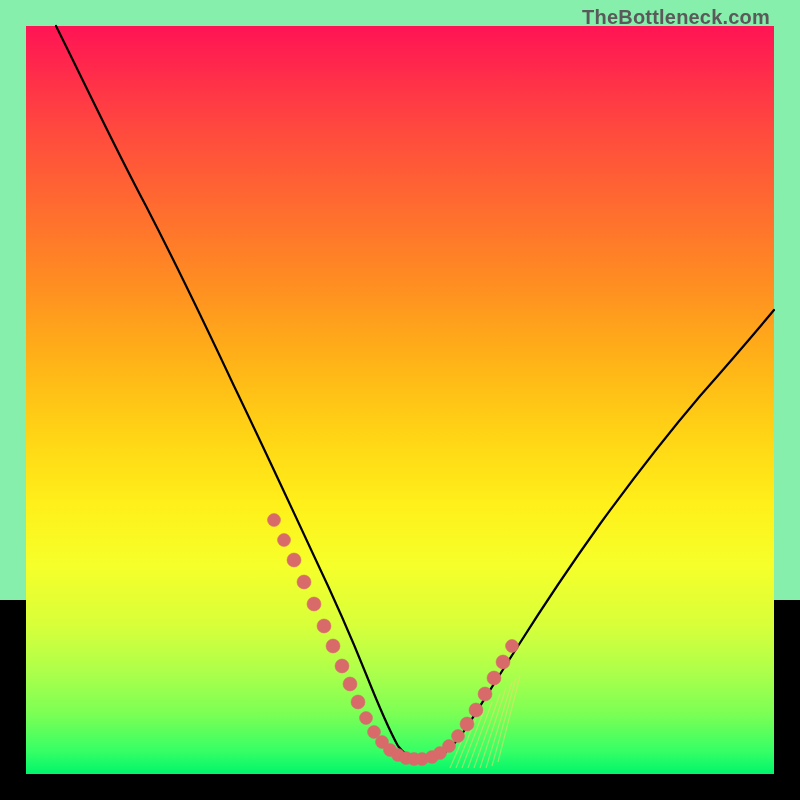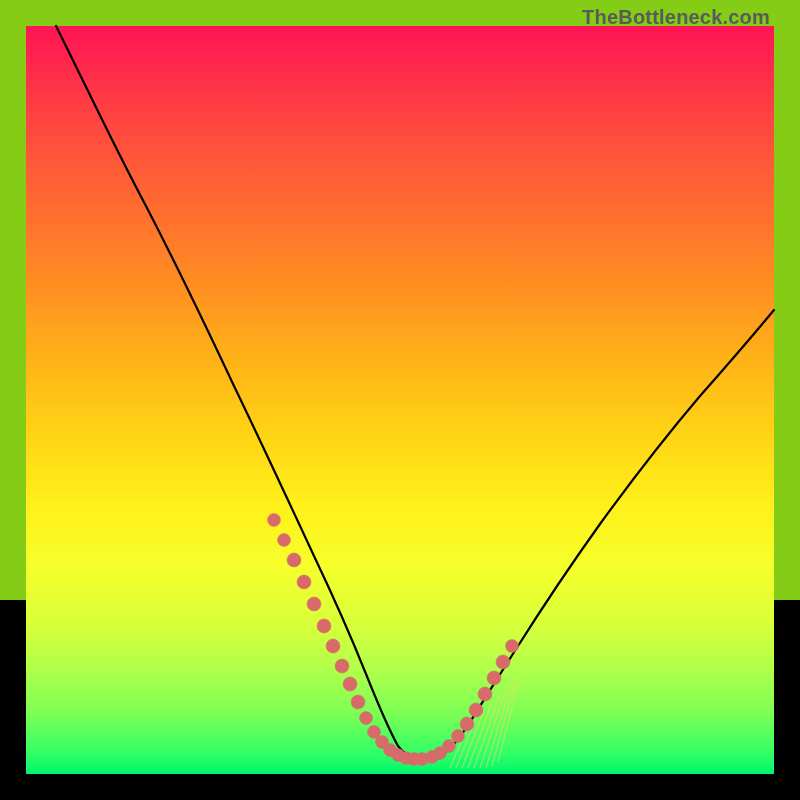--- a/index.html
+++ b/index.html
@@ -8,21 +8,21 @@
     width: 800px;
     height: 800px;
     overflow: hidden;
     background: #000;
     font-family: Arial, Helvetica, sans-serif;
   }
   .frame {
     position: relative;
     width: 800px;
     height: 600px;
-    background: #84cc16;
+    background: #86efac;
   }
   .plot-area {
     position: absolute;
     left: 26px;
     top: 26px;
     width: 748px;
     height: 748px;
     
     background: linear-gradient(
       to bottom,

